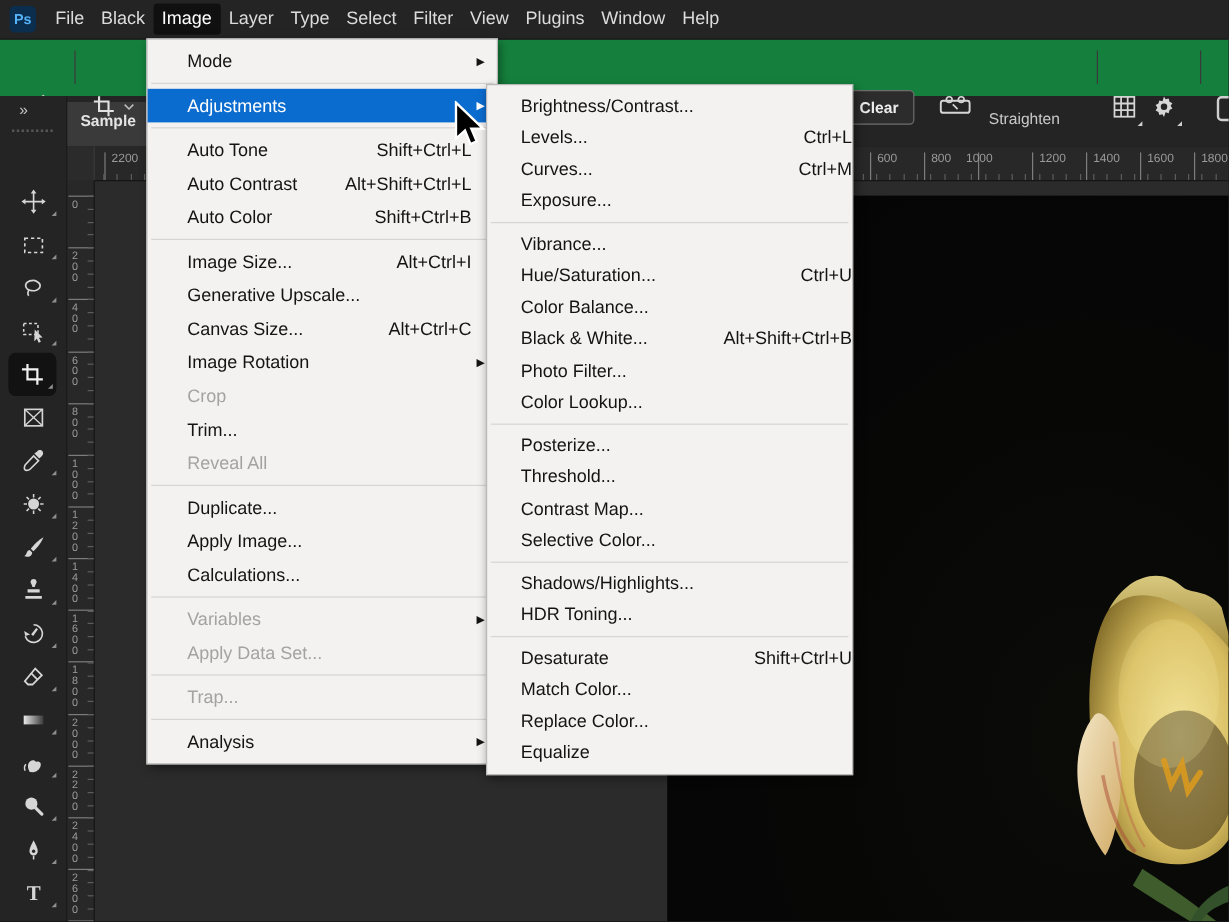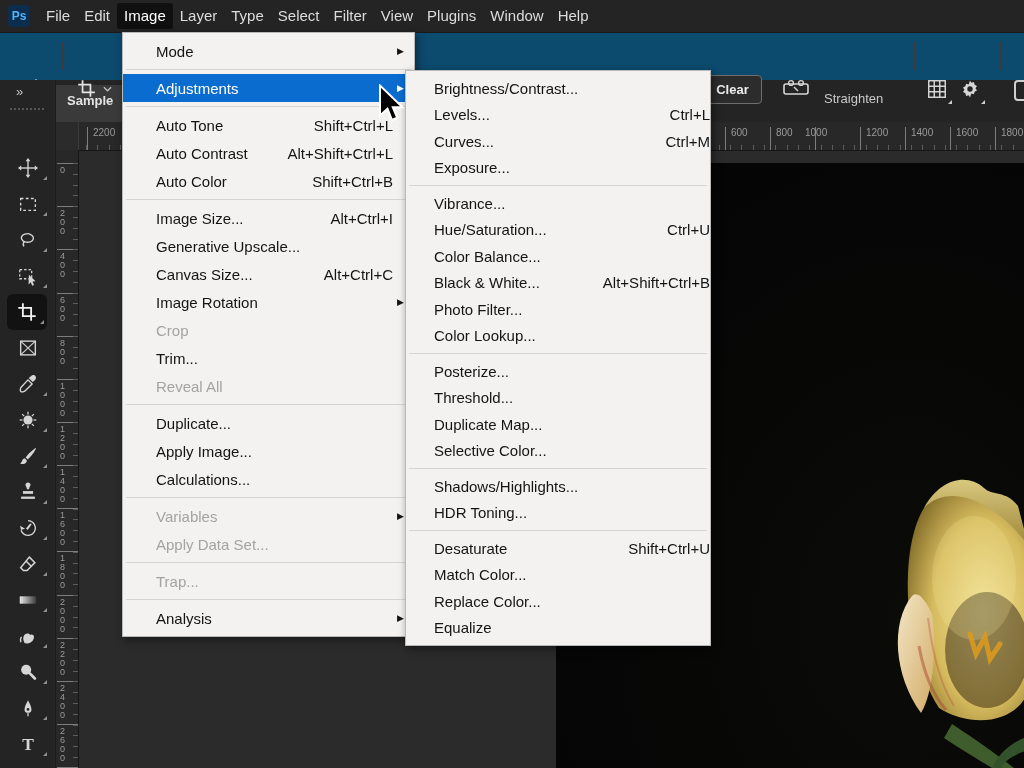--- a/index.html
+++ b/index.html
@@ -8,21 +8,21 @@
   
   .menubar{position:absolute;left:0;top:0;width:1024px;height:32px;background:#242424;
     border-bottom:1px solid #1a1a1a;display:flex;align-items:center;z-index:5;}
   .ps-logo{width:22px;height:22px;margin-left:8px;margin-right:9px;border-radius:4px;
     background:#0b2d4e;color:#54b2f5;font-size:12px;font-weight:bold;display:flex;
     align-items:center;justify-content:center;}
   .mb-item{padding:0 7px;height:26px;line-height:26px;color:#dcdcdc;font-size:15px;
     font-weight:500;border-radius:3px;}
   .mb-item.active{background:#101010;color:#ffffff;}
   
-  .optionsbar{position:absolute;left:0;top:32px;width:1024px;height:48px;background:#0c4a6e;z-index:4;}
+  .optionsbar{position:absolute;left:0;top:32px;width:1024px;height:48px;background:#15803d;z-index:4;}
   .ob-abs{position:absolute;}
   .vsep{position:absolute;top:10px;width:1px;height:28px;background:#3a3a3a;}
   .ob-field{position:absolute;top:45px;height:22px;background:#1c1c1c;border:1px solid #101010;
     border-radius:3px;color:#ddd;font-size:13px;padding:0 6px;box-sizing:border-box;outline:none;}
   .unit-dd{position:absolute;top:45px;left:614px;width:82px;height:24px;background:#202020;
     border:1px solid #383838;border-radius:3px;display:flex;align-items:center;box-sizing:border-box;}
   .unit-dd span{color:#d8d8d8;font-size:13px;margin-left:13px;flex:1;}
   .clear-btn{position:absolute;left:703px;top:43px;width:57px;height:27px;background:#2c2c2c;
     border:1px solid #6e6e6e;border-radius:4px;color:#ececec;font-size:13px;font-weight:bold;
     display:flex;align-items:center;justify-content:center;}
@@ -349,21 +349,21 @@
       <div class="v-tick-minor" style="top: 585.4px;"></div>
       <div class="v-tick-minor" style="top: 596.2px;"></div>
       <div class="v-tick-minor" style="top: 607px;"></div>
       <div class="v-tick-minor" style="top: 617.8px;"></div>
     </div>
 
   <div class="menubar">
     <div class="ps-logo">Ps</div>
     <div id="menubar-items" style="display:flex;align-items:center;">
         <div class="mb-item">File</div>
-        <div class="mb-item">Edit</div>
+        <div class="mb-item">Black</div>
         <div class="mb-item active">Image</div>
         <div class="mb-item">Layer</div>
         <div class="mb-item">Type</div>
         <div class="mb-item">Select</div>
         <div class="mb-item">Filter</div>
         <div class="mb-item">View</div>
         <div class="mb-item">Plugins</div>
         <div class="mb-item">Window</div>
         <div class="mb-item">Help</div>
       </div>
@@ -726,21 +726,21 @@
         <span class="mi-label">Posterize...</span>
         <span class="mi-shortcut"></span>
         <span class="mi-arrow"></span>
       </div>
       <div class="menu-item">
         <span class="mi-label">Threshold...</span>
         <span class="mi-shortcut"></span>
         <span class="mi-arrow"></span>
       </div>
       <div class="menu-item">
-        <span class="mi-label">Duplicate Map...</span>
+        <span class="mi-label">Contrast Map...</span>
         <span class="mi-shortcut"></span>
         <span class="mi-arrow"></span>
       </div>
       <div class="menu-item">
         <span class="mi-label">Selective Color...</span>
         <span class="mi-shortcut"></span>
         <span class="mi-arrow"></span>
       </div>
       <div class="menu-sep"></div>
       <div class="menu-item">

